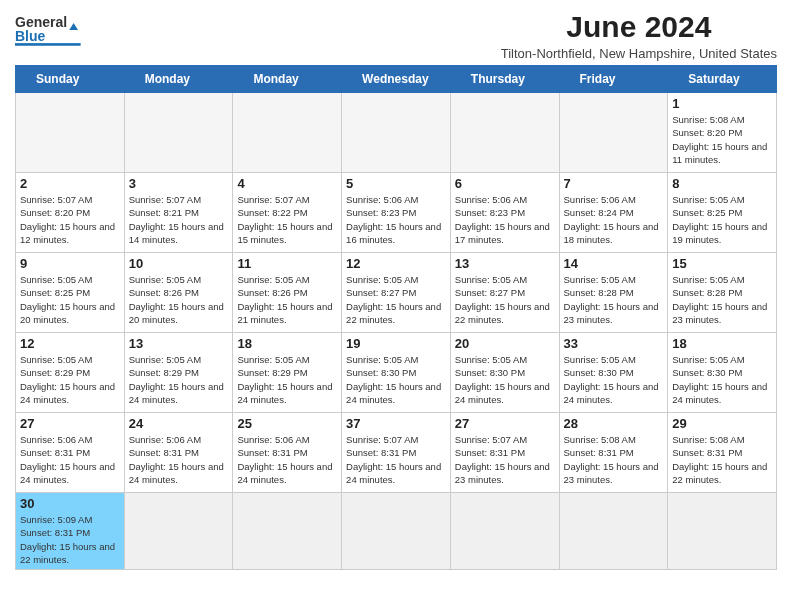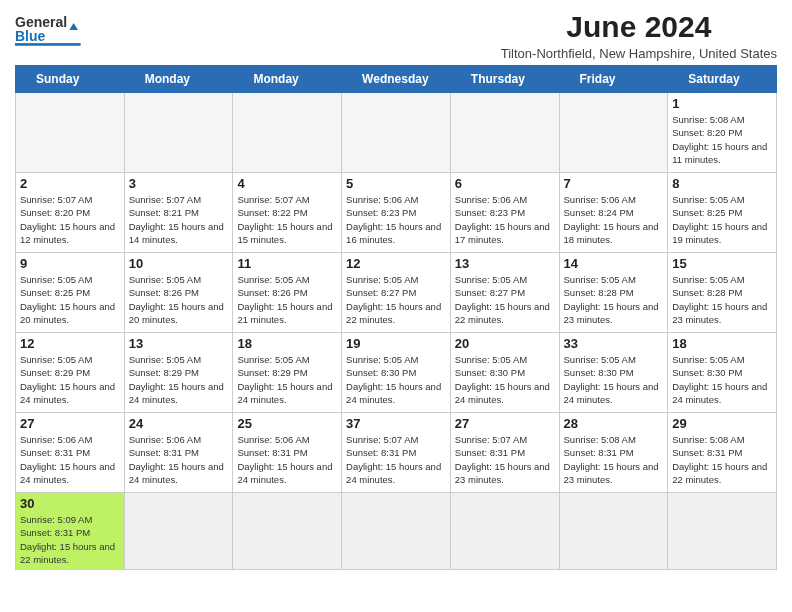--- a/index.html
+++ b/index.html
@@ -295,21 +295,21 @@
 Daylight: 15 hours and 23 minutes.</div>
         </td>
         <td>
           <span class="day-num">29</span>
           <div class="day-info">Sunrise: 5:08 AM
 Sunset: 8:31 PM
 Daylight: 15 hours and 22 minutes.</div>
         </td>
       </tr>
       <tr>
-        <td style="background: #bef264; height: 70px;">
+        <td style="background: #7dd3fc; height: 70px;">
           <span class="day-num">30</span>
           <div class="day-info">Sunrise: 5:09 AM
 Sunset: 8:31 PM
 Daylight: 15 hours and 22 minutes.</div>
         </td>
         <td class="empty-cell" style="background: rgb(240, 240, 240); height: 70px;"></td>
         <td class="empty-cell" style="background: rgb(240, 240, 240); height: 70px;"></td>
         <td class="empty-cell" style="background: rgb(240, 240, 240); height: 70px;"></td>
         <td class="empty-cell" style="background: rgb(240, 240, 240); height: 70px;"></td>
         <td class="empty-cell" style="background: rgb(240, 240, 240); height: 70px;"></td>

